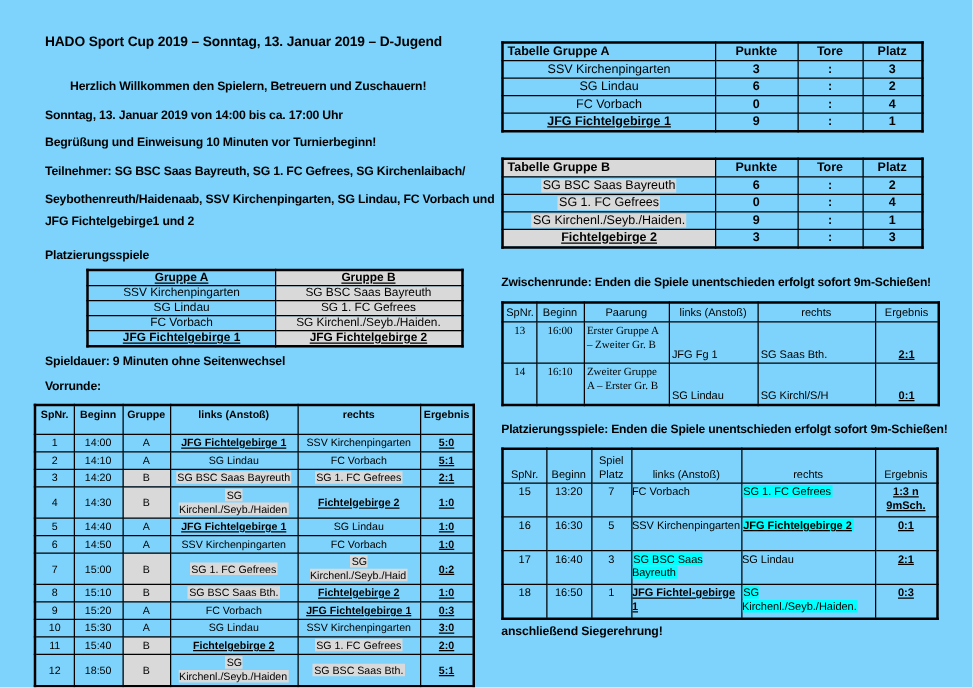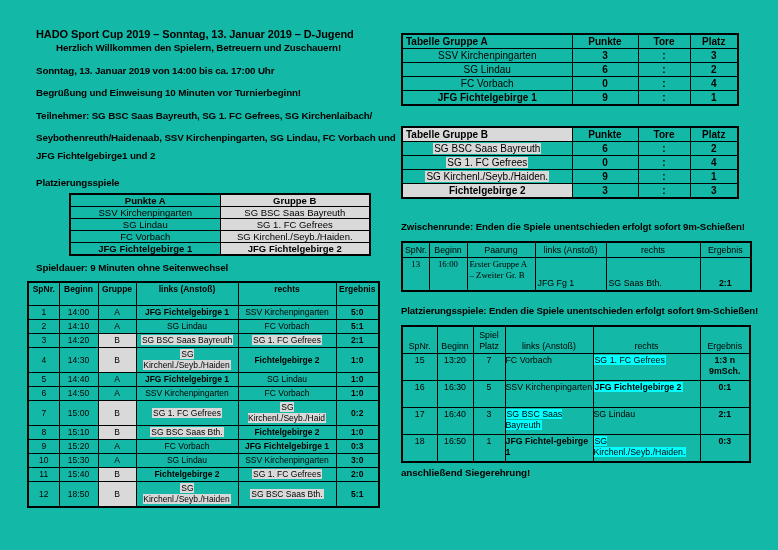--- a/index.html
+++ b/index.html
@@ -1,25 +1,25 @@
 <!DOCTYPE html>
 <html><head>
 <meta charset="utf-8">
 <style>
   html,body{margin:0;padding:0;background:#ffffff;}
   body{width:778px;height:550px;position:relative;font-family:"Liberation Sans",sans-serif;color:#000;}
-  .page{position:absolute;left:0;top:0;width:778px;height:550px;background:#14b8a6;overflow:hidden;}
+  .page{position:absolute;left:0;top:0;width:778px;height:550px;background:#7dd3fc;overflow:hidden;}
   .left-col{position:absolute;left:36px;top:28px;width:350px;}
   .right-col{position:absolute;left:401px;top:33px;width:360px;}
   .doc-title{font-size:11px;font-weight:700;line-height:13px;white-space:nowrap;letter-spacing:-.1px;}
   .doc-line{font-size:9.8px;font-weight:700;line-height:13px;white-space:nowrap;letter-spacing:-.15px;}
-  .mt11{margin-top:0;padding-left:20px;} .mt10{margin-top:10px;} .mt9{margin-top:9px;} .mt5{margin-top:5px;} .mt14{margin-top:14px;}
+  .mt11{margin-top:22px;padding-left:20px;} .mt10{margin-top:10px;} .mt9{margin-top:9px;} .mt5{margin-top:5px;} .mt14{margin-top:14px;}
   table{border-collapse:collapse;table-layout:fixed;border:2px solid #000;}
   td{border:1px solid #000;overflow:hidden;}
-  .b{font-weight:700;}
+  .b{font-weight:700;text-decoration:underline;}
   .hl{padding:0 1px;}
   .g{background:#d9d9d9;}
   .c{background:#00ffff;}
   .cell-shade{background:#d9d9d9;}
   
   .grp-table{width:300px;margin:4px 0 0 33px;font-size:9.5px;}
   .grp-table td{text-align:center;height:11px;line-height:11px;padding:0 2px;}
   
   .vr-label{margin-top:7px;}
   .vr-table{width:351px;margin-left:-9px;margin-top:7px;font-size:8.5px;}
@@ -65,21 +65,21 @@
     <div class="doc-line mt5">JFG Fichtelgebirge1 und 2</div>
     <div class="doc-line mt14">Platzierungsspiele</div>
 
     <table class="grp-table">
       <colgroup>
           <col style="width:150px">
           <col style="width:150px">
         </colgroup>
       <tbody>
           <tr>
-        <td class="b">Punkte A</td>
+        <td class="b">Gruppe A</td>
         <td class="b cell-shade">Gruppe B</td>
       </tr>
       <tr>
         <td>SSV Kirchenpingarten</td>
         <td class="cell-shade">SG BSC Saas Bayreuth</td>
       </tr>
       <tr>
         <td>SG Lindau</td>
         <td class="cell-shade">SG 1. FC Gefrees</td>
       </tr>
@@ -88,20 +88,21 @@
         <td class="cell-shade">SG Kirchenl./Seyb./Haiden.</td>
       </tr>
       <tr>
         <td class="b">JFG Fichtelgebirge 1</td>
         <td class="b cell-shade">JFG Fichtelgebirge 2</td>
       </tr>
     </tbody>
       </table>
 
     <div class="doc-line mt5">Spieldauer: 9 Minuten ohne Seitenwechsel</div>
+    <div class="doc-line vr-label mt9">Vorrunde:</div>
 
     <table class="vr-table">
       <colgroup>
           <col style="width:31px">
           <col style="width:39px">
           <col style="width:38px">
           <col style="width:102px">
           <col style="width:98px">
           <col style="width:43px">
         </colgroup>
@@ -319,20 +320,28 @@
         <td>Ergebnis</td>
       </tr>
       <tr class="data">
         <td class="vt">13</td>
         <td class="vt">16:00</td>
         <td class="vt tl">Erster Gruppe A – Zweiter Gr. B</td>
         <td class="vb tl">JFG Fg 1</td>
         <td class="vb tl">SG Saas Bth.</td>
         <td class="vb b">2:1</td>
       </tr>
+      <tr class="data">
+        <td class="vt">14</td>
+        <td class="vt">16:10</td>
+        <td class="vt tl">Zweiter Gruppe A – Erster Gr. B</td>
+        <td class="vb tl">SG Lindau</td>
+        <td class="vb tl">SG Kirchl/S/H</td>
+        <td class="vb b">0:1</td>
+      </tr>
     </tbody>
       </table>
 
     <div class="rc-heading rc-heading2">Platzierungsspiele: Enden die Spiele unentschieden erfolgt sofort 9m-Schießen!</div>
 
     <table class="pl-table">
       <colgroup>
           <col style="width:35px">
           <col style="width:36px">
           <col style="width:32px">

